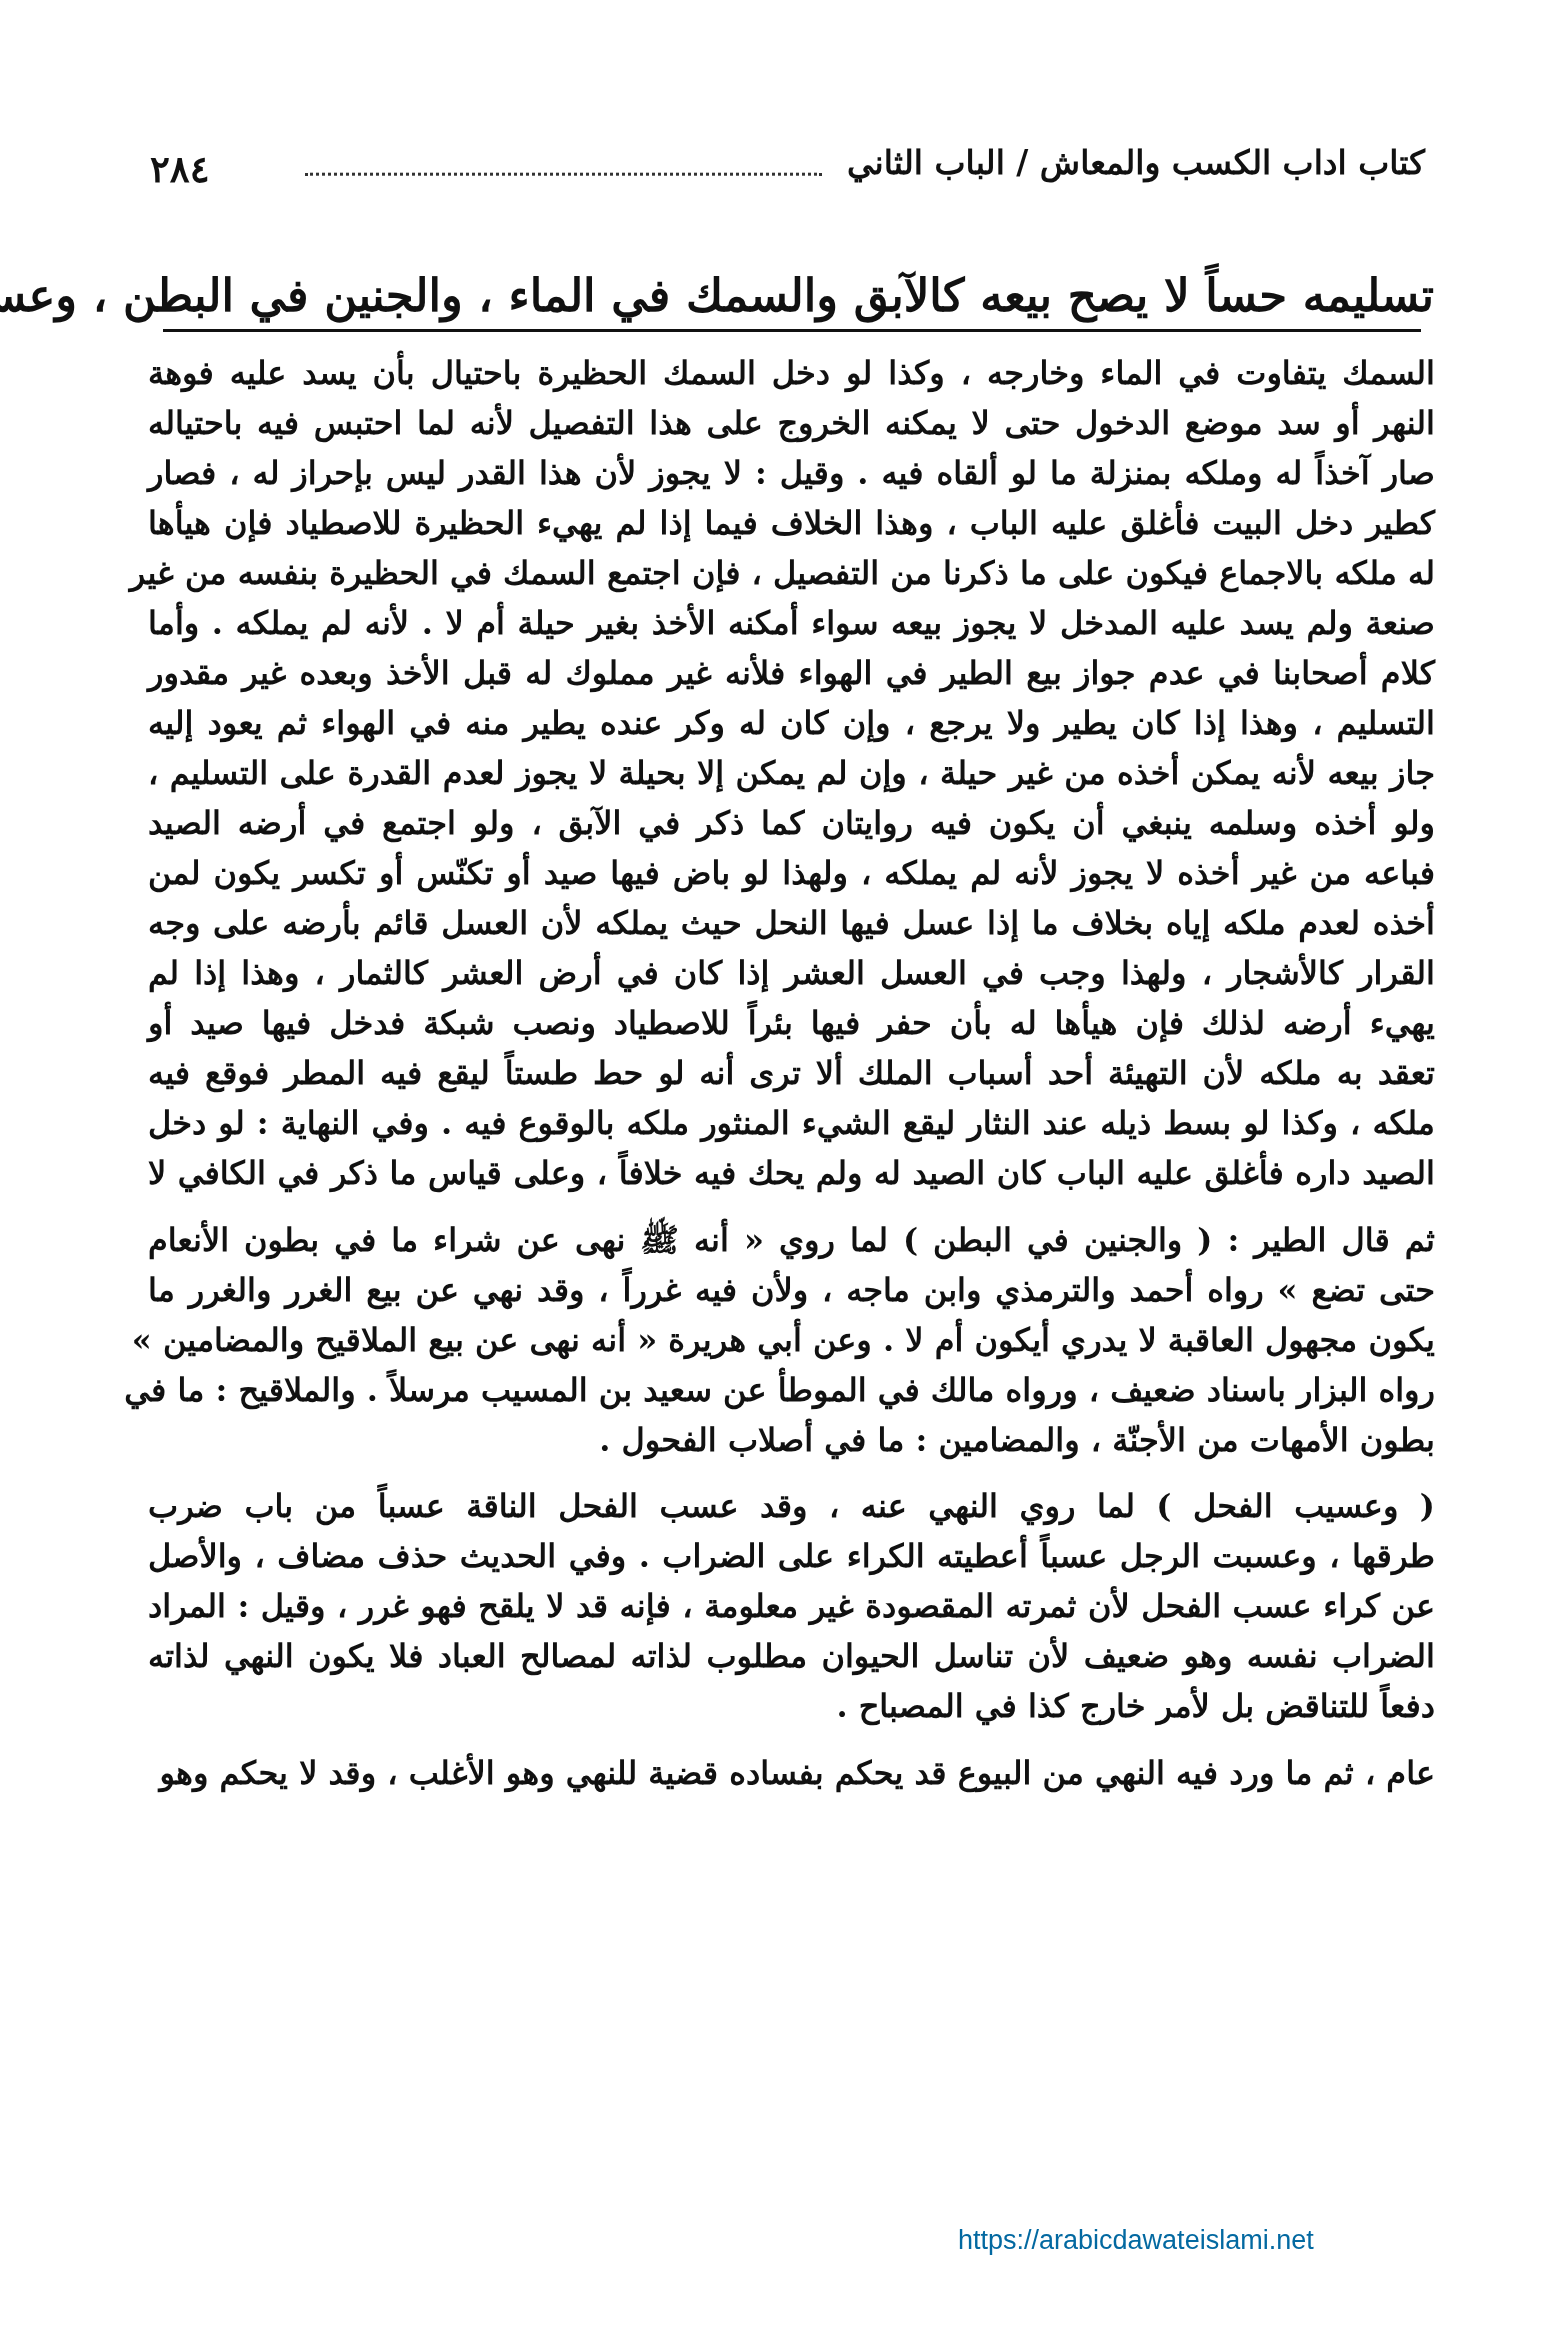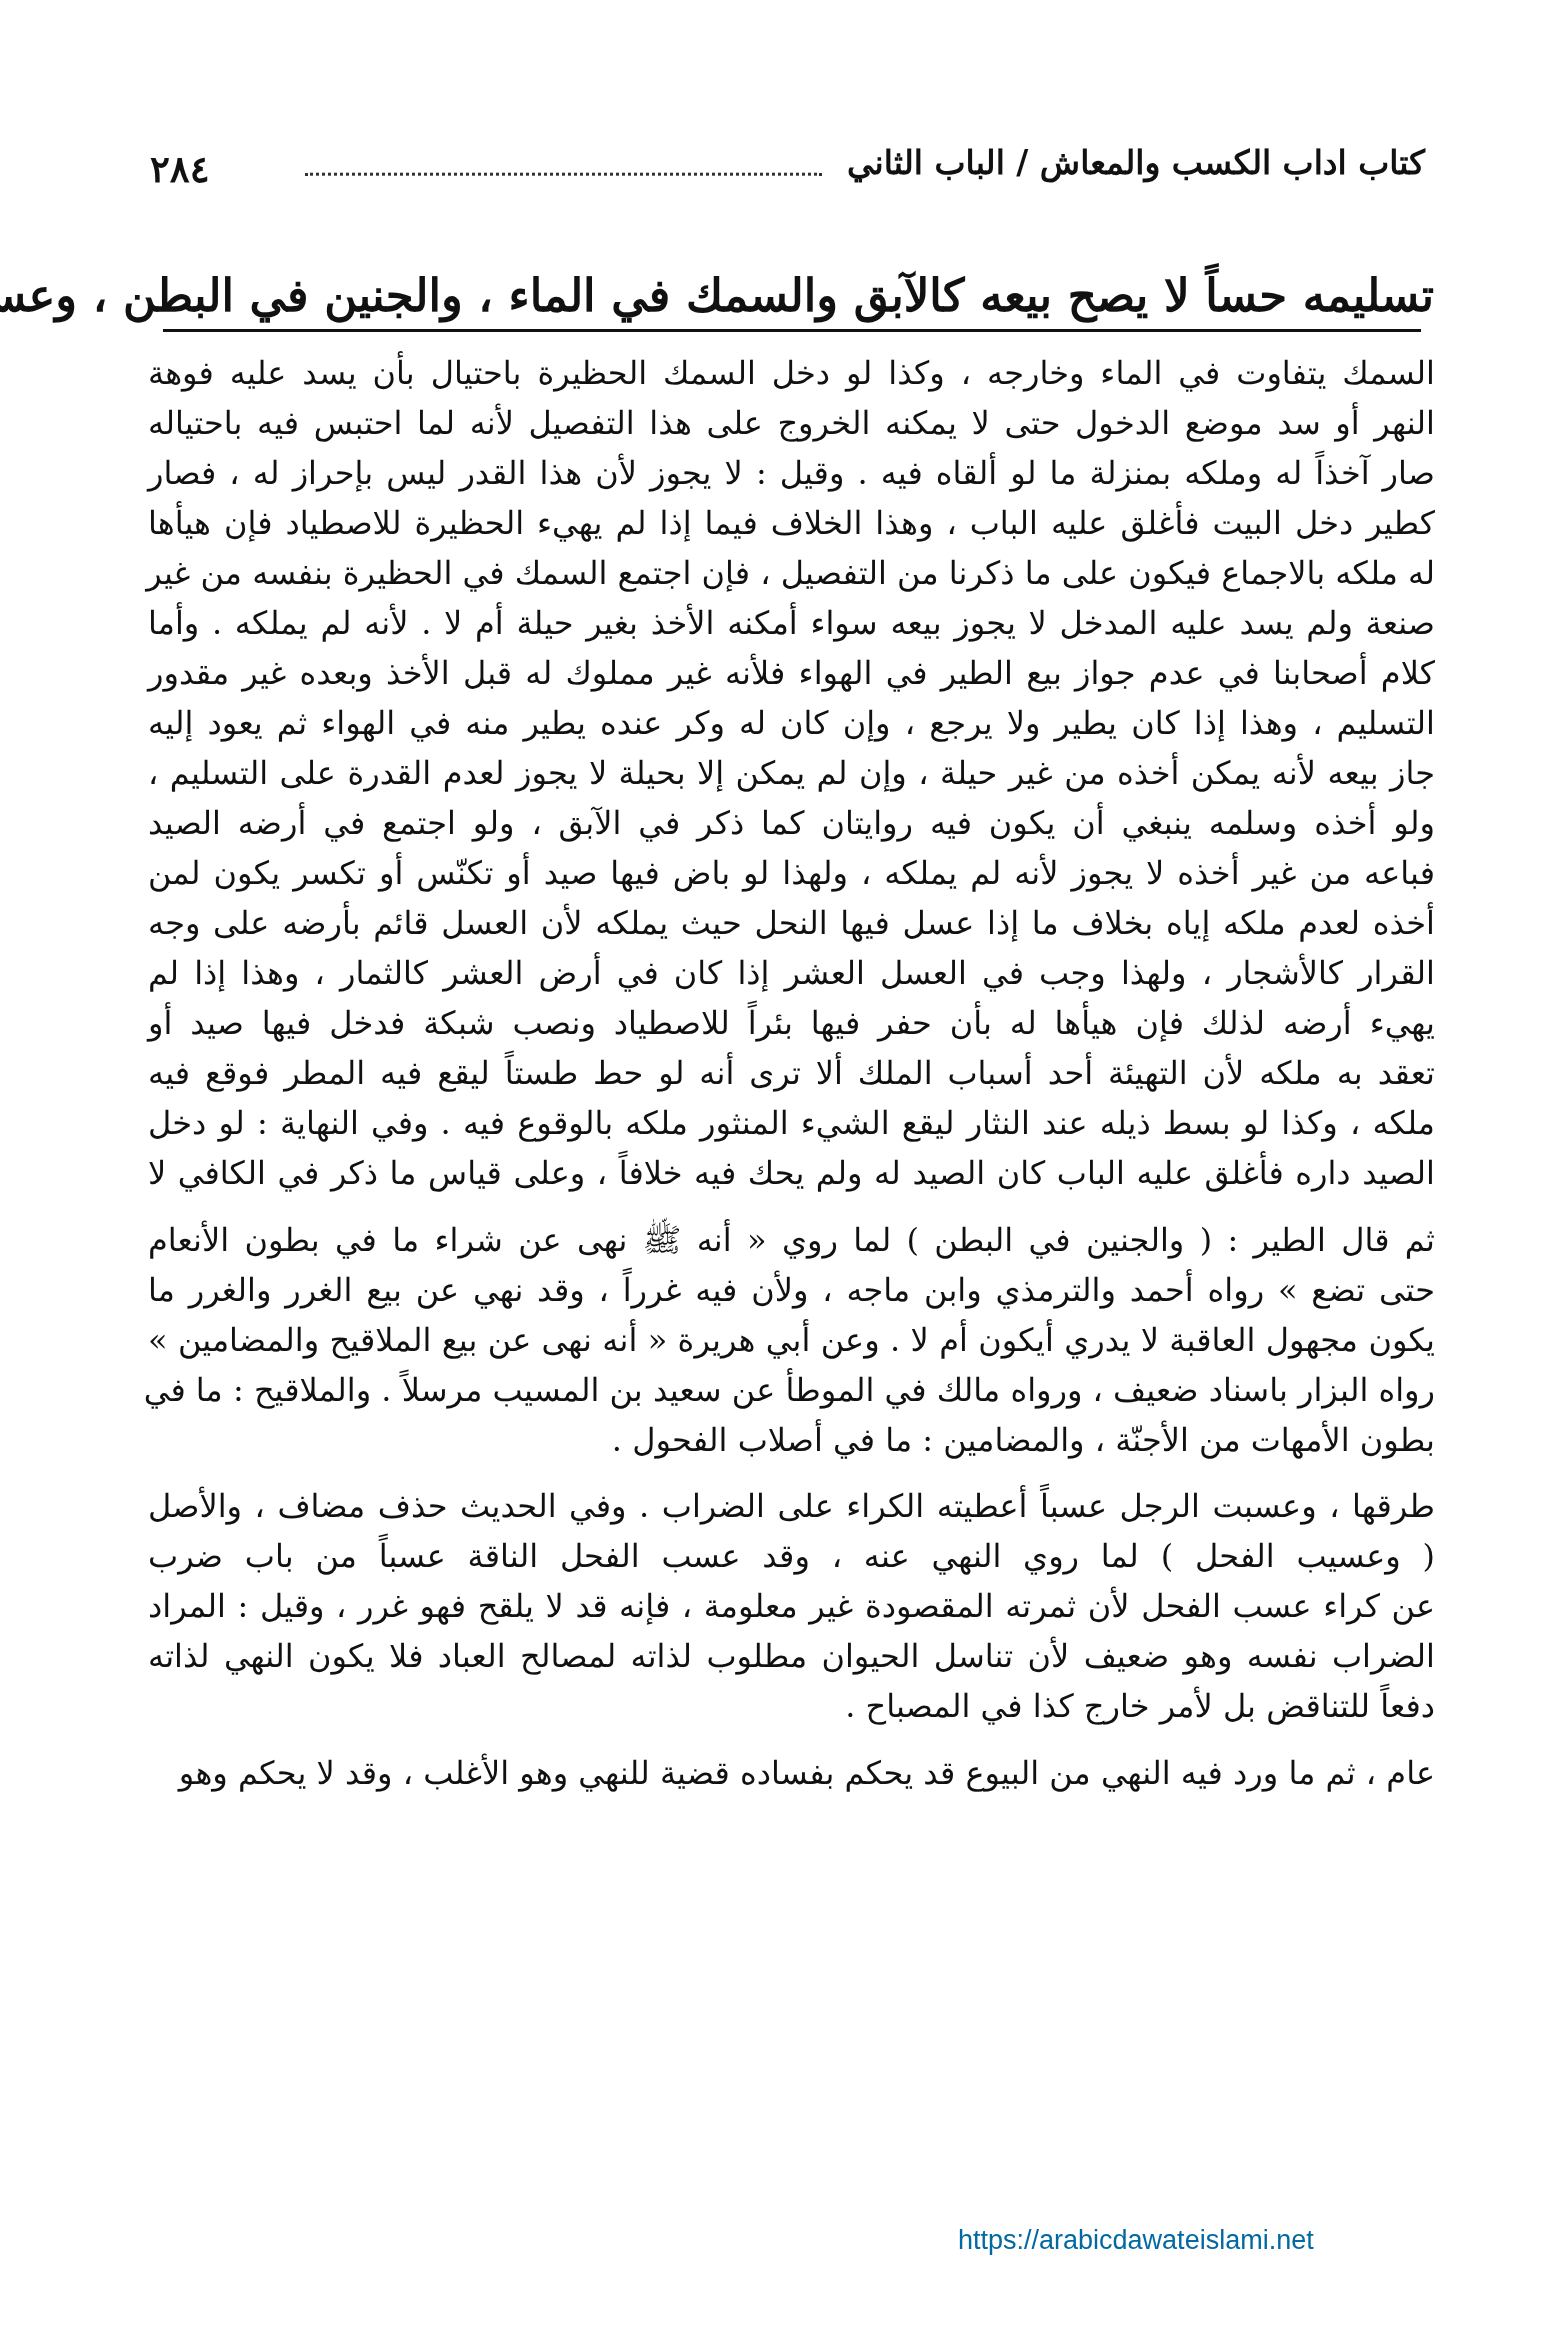--- a/index.html
+++ b/index.html
@@ -24,21 +24,21 @@
     font-weight: bold; font-size: 45px; line-height: 92px; white-space: nowrap;
   }
   .rule {
     position: absolute; left: 163px; right: 146px; top: 329px; height: 0;
     border-top: 3.3px solid #111;
   }
   .body-text {
     position: absolute; left: 148px; right: 132px; top: 348px;
     direction: rtl; font-size: 32px; line-height: 50px; text-align: justify;
   }
-  .para { margin: 0; text-align: justify; }
+  .para { margin: 0; text-align: justify; font-weight: bold; }
   .para + .para { margin-top: 16.7px; }
   .para .line { display: block; text-align: justify; text-align-last: justify; white-space: nowrap; }
   .para .line.last { text-align-last: right; }
   .watermark {
     position: absolute; left: 958px; top: 2225px;
     font-family: "Liberation Sans", sans-serif; font-size: 27px; color: #0369a1;
     direction: ltr;
   }
 </style>
 </head>
@@ -76,22 +76,22 @@
         <span class="line">الصيد داره فأغلق عليه الباب كان الصيد له ولم يحك فيه خلافاً ، وعلى قياس ما ذكر في الكافي لا</span>
       </div>
       <div class="para">
         <span class="line">ثم قال الطير : ( والجنين في البطن ) لما روي « أنه ﷺ نهى عن شراء ما في بطون الأنعام</span>
         <span class="line">حتى تضع » رواه أحمد والترمذي وابن ماجه ، ولأن فيه غرراً ، وقد نهي عن بيع الغرر والغرر ما</span>
         <span class="line">يكون مجهول العاقبة لا يدري أيكون أم لا . وعن أبي هريرة « أنه نهى عن بيع الملاقيح والمضامين »</span>
         <span class="line">رواه البزار باسناد ضعيف ، ورواه مالك في الموطأ عن سعيد بن المسيب مرسلاً . والملاقيح : ما في</span>
         <span class="line last">بطون الأمهات من الأجنّة ، والمضامين : ما في أصلاب الفحول .</span>
       </div>
       <div class="para">
+        <span class="line">( وعسيب الفحل ) لما روي النهي عنه ، وقد عسب الفحل الناقة عسباً من باب ضرب</span>
         <span class="line">طرقها ، وعسبت الرجل عسباً أعطيته الكراء على الضراب . وفي الحديث حذف مضاف ، والأصل</span>
-        <span class="line">( وعسيب الفحل ) لما روي النهي عنه ، وقد عسب الفحل الناقة عسباً من باب ضرب</span>
         <span class="line">عن كراء عسب الفحل لأن ثمرته المقصودة غير معلومة ، فإنه قد لا يلقح فهو غرر ، وقيل : المراد</span>
         <span class="line">الضراب نفسه وهو ضعيف لأن تناسل الحيوان مطلوب لذاته لمصالح العباد فلا يكون النهي لذاته</span>
         <span class="line last">دفعاً للتناقض بل لأمر خارج كذا في المصباح .</span>
       </div>
       <div class="para">
         <span class="line last">عام ، ثم ما ورد فيه النهي من البيوع قد يحكم بفساده قضية للنهي وهو الأغلب ، وقد لا يحكم وهو</span>
       </div>
     </div>
 
   <div class="watermark">https://arabicdawateislami.net</div>

